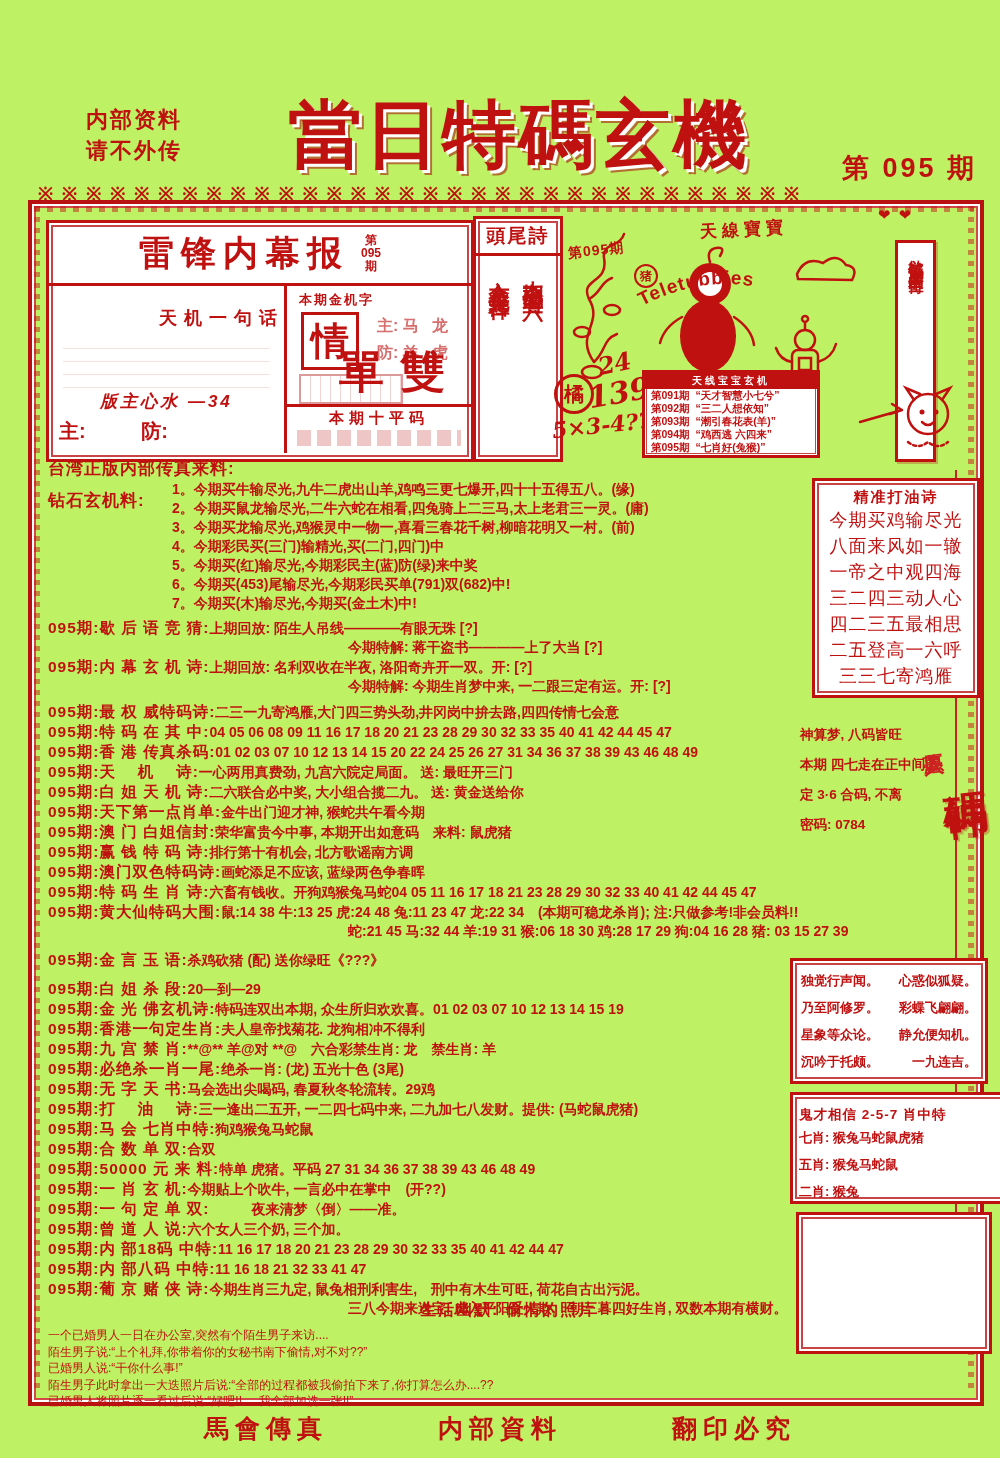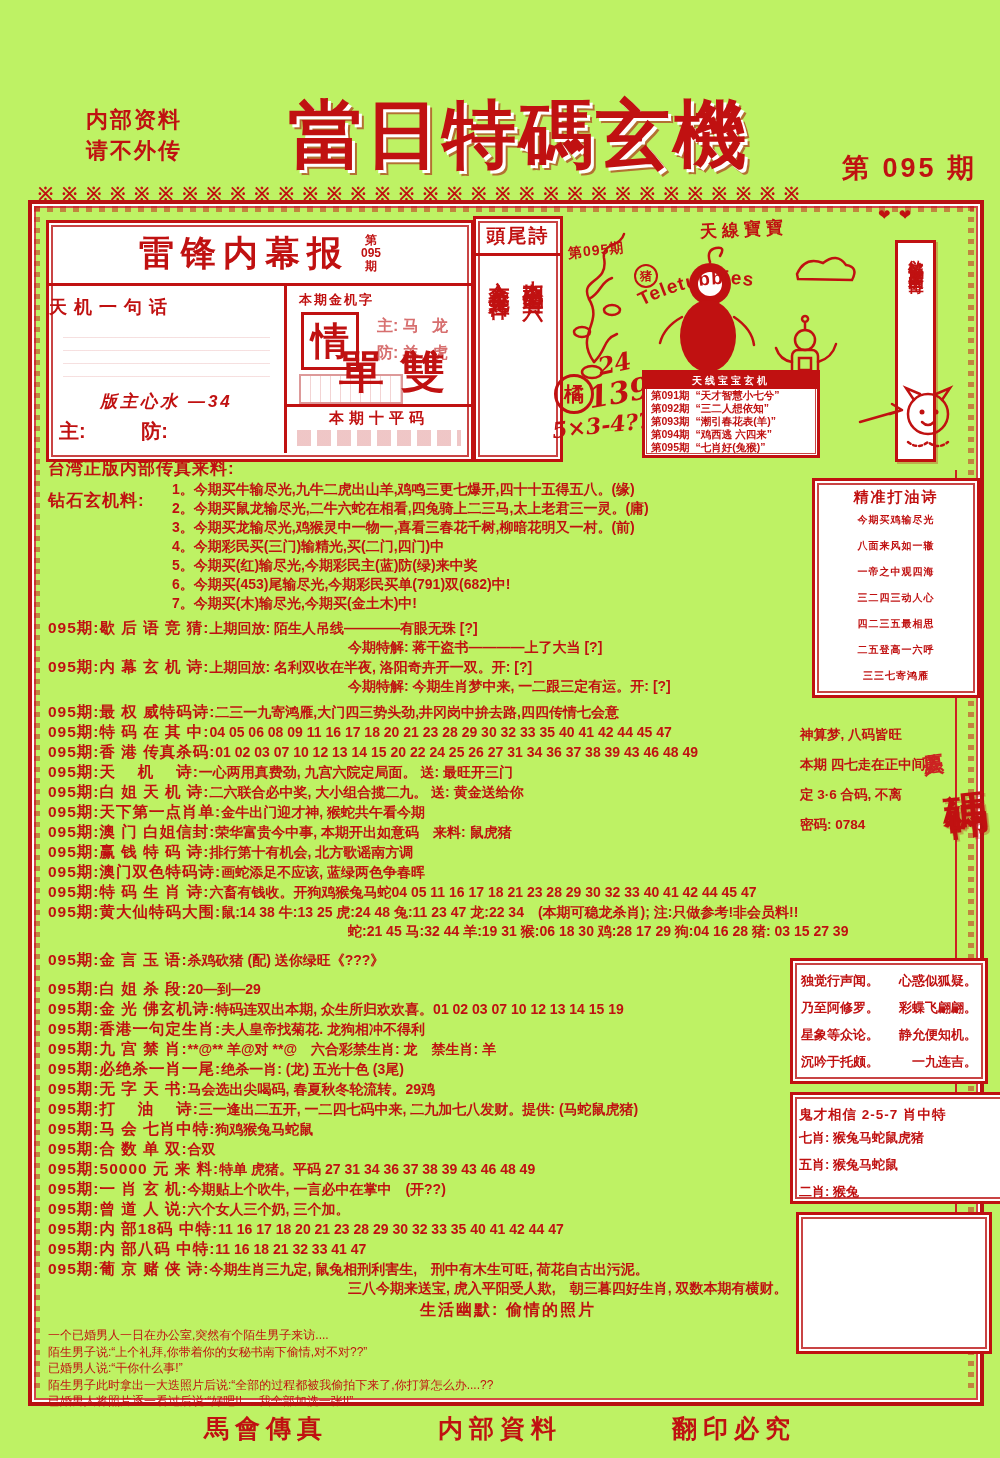--- a/index.html
+++ b/index.html
@@ -24,21 +24,21 @@
           background:repeating-linear-gradient(90deg,rgba(195,25,25,.5) 0 6px,transparent 6px 13px);}
   .inner-vline{position:absolute;left:955px;top:470px;width:2px;height:878px;background:#c22;}
   
   .paper-box{position:absolute;left:46px;top:220px;width:422px;height:236px;border:3px solid #c01111;
              box-shadow:inset 0 0 0 2px #fff,inset 0 0 0 4px #c94444;background:#fff;}
   .paper-head{height:60px;border-bottom:3px solid #c01111;display:flex;align-items:center;justify-content:center;gap:12px;}
   .paper-name{font-size:35px;font-weight:bold;font-family:"DejaVu Serif",serif;letter-spacing:7px;}
   .paper-issue{font-size:12px;font-weight:bold;line-height:13px;text-align:center;}
   .paper-body{display:flex;height:167px;}
   .paper-left{width:235px;border-right:3px solid #c01111;position:relative;}
-  .tianji{text-align:left;font-size:18px;font-weight:bold;letter-spacing:7px;margin-top:9px;}
+  .tianji{text-align:right;font-size:18px;font-weight:bold;letter-spacing:7px;margin-top:20px;}
   .scribble{margin:6px 14px;height:52px;background:repeating-linear-gradient(180deg,transparent 0 12px,rgba(220,130,130,.25) 12px 13px);}
   .banzhu{position:absolute;bottom:40px;width:100%;text-align:center;font-size:17px;font-weight:bold;font-style:italic;letter-spacing:3px;}
   .zhufang{position:absolute;bottom:8px;left:10px;font-size:20px;font-weight:bold;white-space:pre;}
   .paper-right{flex:1;position:relative;}
   .jinzi-title{font-size:13px;font-weight:bold;margin:5px 0 0 12px;letter-spacing:2px;}
   .qing-box{position:absolute;left:14px;top:26px;width:52px;height:52px;border:3px solid #c01111;
             display:flex;align-items:center;justify-content:center;font-size:38px;font-weight:bold;font-family:"DejaVu Serif",serif;}
   .zf-right{position:absolute;left:90px;top:26px;font-size:16px;font-weight:bold;line-height:27px;color:#d76f6f;white-space:pre;}
   .num-box{position:absolute;left:12px;top:88px;width:100px;height:26px;border:2px solid #dd9a9a;
            background:repeating-linear-gradient(90deg,transparent 0 9px,rgba(220,130,130,.35) 9px 10px);}
@@ -88,21 +88,21 @@
   .rows li:nth-child(14){margin-top:9px;}
   .rows li:nth-child(15){margin-top:9px;}
   .rlabel{font-size:15.5px;font-weight:bold;letter-spacing:1px;}
   .rtext{font-size:14px;font-weight:bold;}
   .rcont{margin-left:300px;font-size:14px;font-weight:bold;line-height:19px;}
   
   .rbox{position:absolute;background:#fff;z-index:3;border:3px solid #c01111;
         box-shadow:inset 0 0 0 2px #fff,inset 0 0 0 4px #c94444;}
   .box-dayou{left:812px;top:478px;width:162px;height:214px;text-align:center;}
   .box-dayou .bt{font-size:15px;font-weight:bold;letter-spacing:2px;margin-top:7px;}
-  .box-dayou .bl{font-size:10px;font-weight:bold;line-height:26px;letter-spacing:1px;}
+  .box-dayou .bl{font-size:18px;font-weight:normal;line-height:26px;letter-spacing:1px;}
   .box-shensuan{position:absolute;left:800px;top:720px;width:188px;height:168px;z-index:3;}
   .box-shensuan .sl{font-size:13.5px;font-weight:bold;line-height:30px;white-space:nowrap;}
   .shen-side{position:absolute;right:44px;top:18px;writing-mode:vertical-rl;font-size:20px;font-weight:bold;
              font-family:"DejaVu Serif",serif;transform:rotate(-8deg);color:#c22;}
   .shen-main{position:absolute;right:-2px;top:38px;writing-mode:vertical-rl;font-size:44px;font-weight:bold;
              font-family:"DejaVu Serif",serif;transform:rotate(-6deg);text-shadow:2px 2px 0 rgba(190,20,20,.3);}
   .box-couplets{left:790px;top:958px;width:198px;height:126px;padding:6px 8px;box-sizing:border-box;}
   .cp-row{display:flex;justify-content:space-between;font-size:13px;font-weight:bold;line-height:27px;white-space:nowrap;gap:8px;}
   .box-guicai{left:790px;top:1092px;width:230px;height:112px;padding:11px 6px;box-sizing:border-box;}
   .box-guicai .bt{font-size:13.5px;font-weight:bold;letter-spacing:1px;}
@@ -361,20 +361,24 @@
       </li>
         <li>
         <span class="rlabel">095期:50000 元 来 料:</span><span class="rtext">特单 虎猪。平码 27 31 34 36 37 38 39 43 46 48 49</span>
         
       </li>
         <li>
         <span class="rlabel">095期:一 肖 玄 机:</span><span class="rtext">今期贴上个吹牛, 一言必中在掌中　(开??)</span>
         
       </li>
         <li>
+        <span class="rlabel">095期:一 句 定 单 双:</span><span class="rtext">　　　夜来清梦〈倒〉——准。</span>
+        
+      </li>
+        <li>
         <span class="rlabel">095期:曾 道 人 说:</span><span class="rtext">六个女人三个奶, 三个加。</span>
         
       </li>
         <li>
         <span class="rlabel">095期:内 部18码 中特:</span><span class="rtext">11 16 17 18 20 21 23 28 29 30 32 33 35 40 41 42 44 47</span>
         
       </li>
         <li>
         <span class="rlabel">095期:内 部八码 中特:</span><span class="rtext">11 16 18 21 32 33 41 47</span>
         

